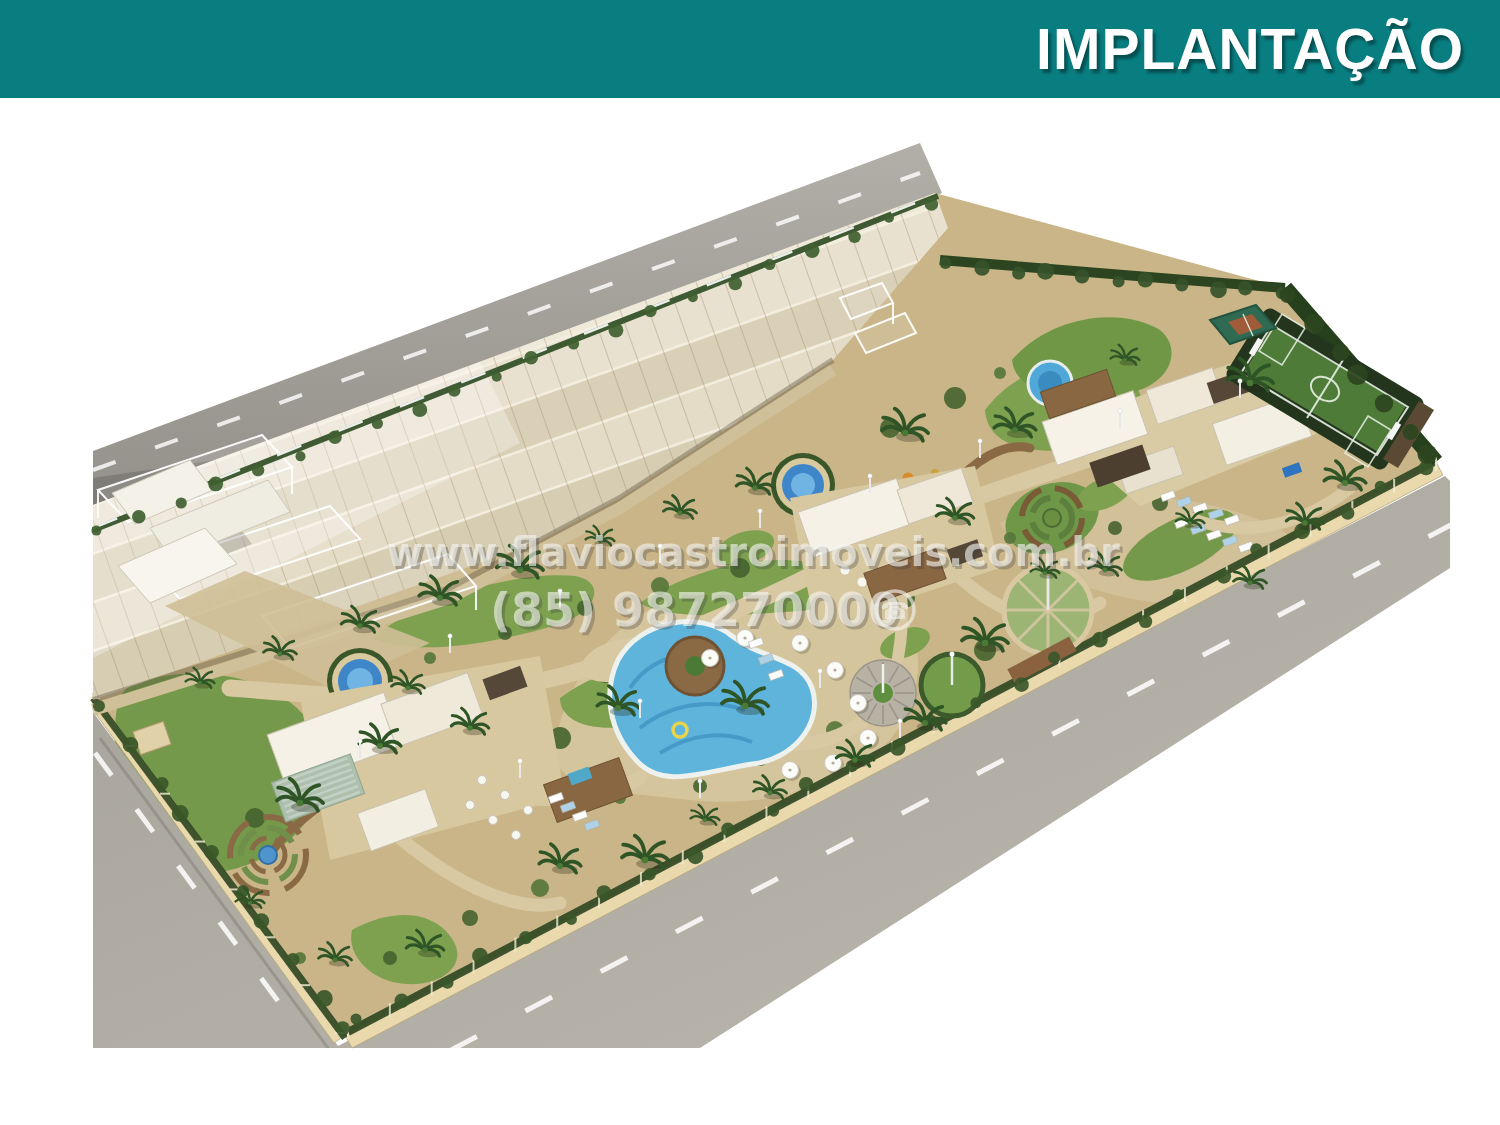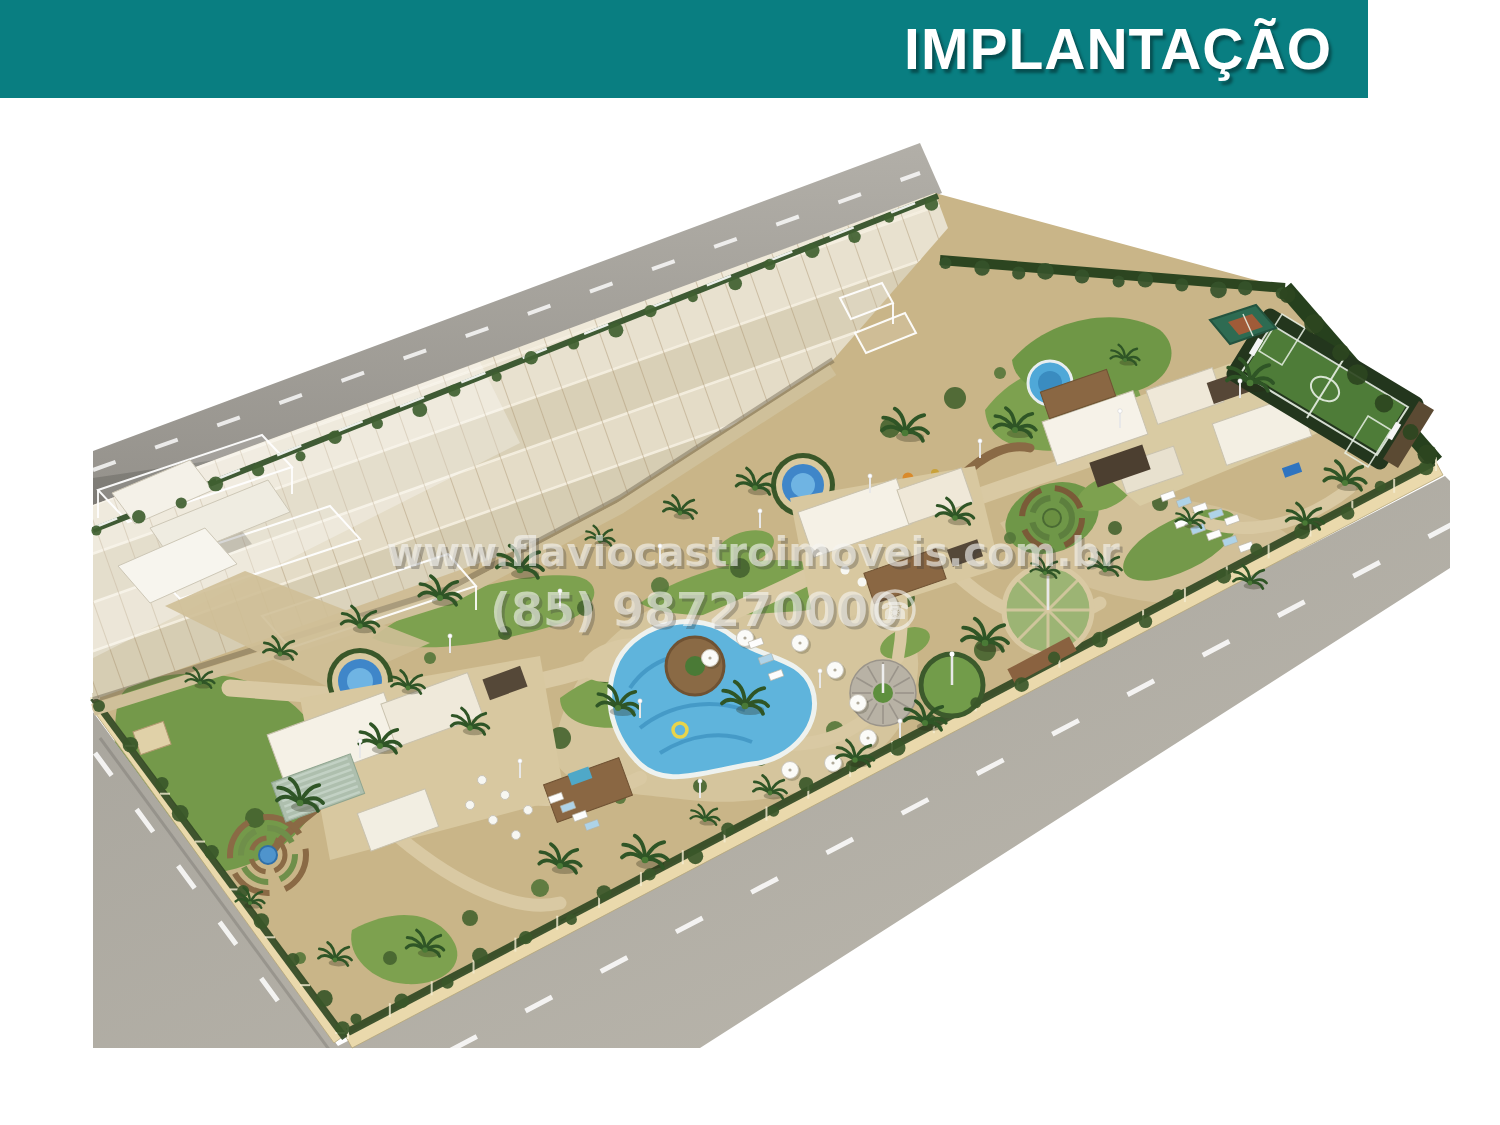--- a/index.html
+++ b/index.html
@@ -1,17 +1,17 @@
 <!DOCTYPE html>
 <html><head>
 <meta charset="utf-8">
 <style>
   html,body{margin:0;padding:0;width:1500px;height:1125px;background:#ffffff;overflow:hidden;
             font-family:"Liberation Sans", sans-serif;}
-  .titlebar{position:absolute;left:0;top:0;width:1368px;height:98px;background:#097e81;}
+  .titlebar{position:absolute;left:0;top:0;width:1500px;height:98px;background:#097e81;}
   .titlebar h1{margin:0;height:98px;line-height:98px;text-align:right;padding-right:36px;
                font-size:57px;font-weight:bold;letter-spacing:1px;color:#fff;
                text-shadow:3px 4px 3px rgba(0,0,0,0.38);
                font-family:"Liberation Sans", sans-serif;}
   .render{position:absolute;left:0;top:98px;width:1500px;height:1027px;background:#fff;border-radius:8px;}
   svg text.wm{font-family:"DejaVu Sans","Liberation Sans",sans-serif;font-weight:bold;}
 </style>
 </head>
 <body>
 

